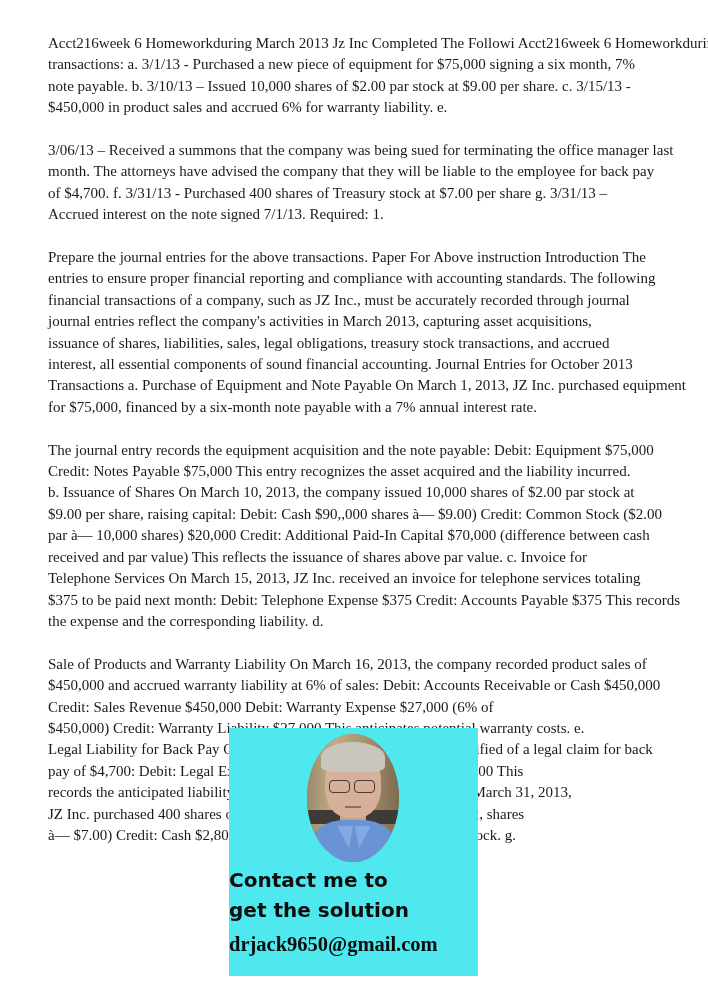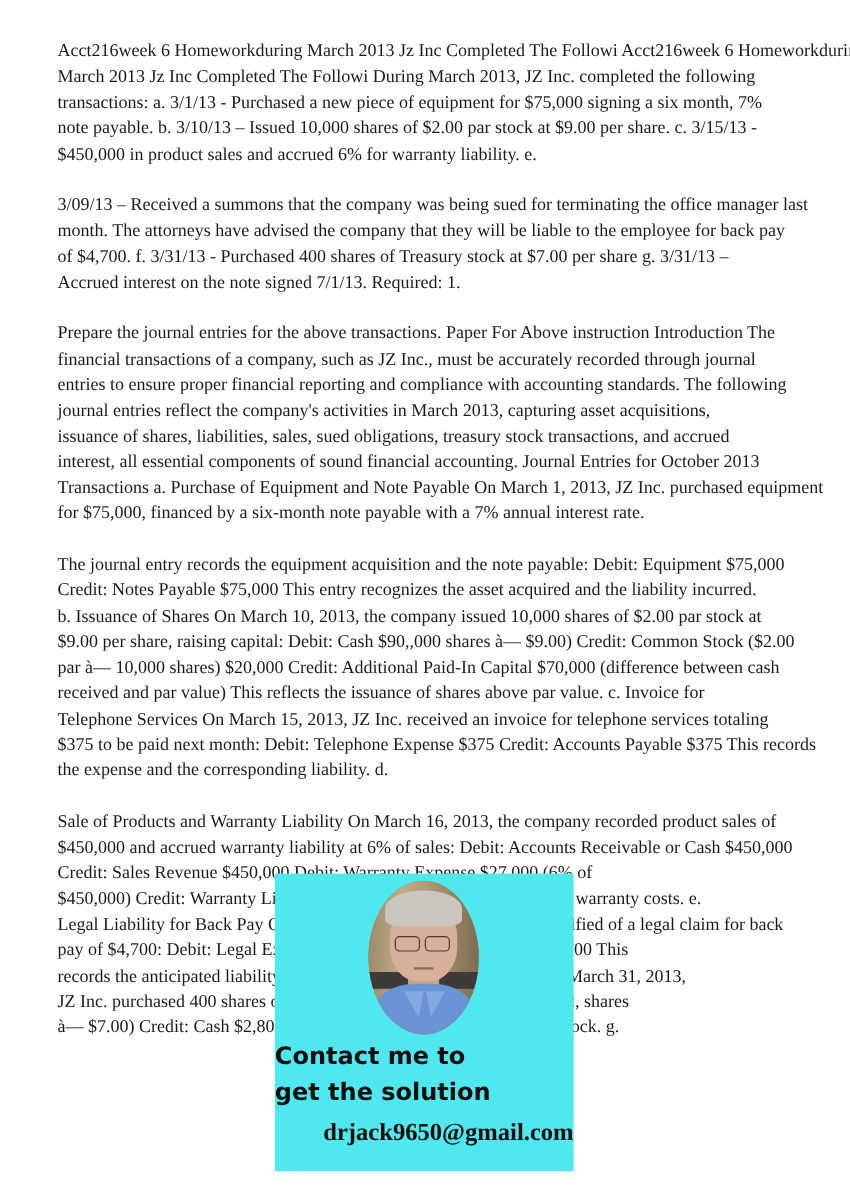--- a/index.html
+++ b/index.html
@@ -106,51 +106,50 @@
     font-weight: bold;
     font-size: 20px;
     line-height: 30px;
     color: #0d0d0d;
   }
   .promo-email {
     position: absolute;
     left: 0;
     top: 203px;
     width: 100%;
-    text-align: right;
+    text-align: left;
     font-family: "Liberation Serif", "DejaVu Serif", serif;
     font-weight: bold;
     font-size: 20.5px;
     line-height: 26px;
     color: #0d0d0d;
   }
 </style>
 </head>
 <body>
 
 <div class="page">
   <p class="para">
     <span class="line">Acct216week 6 Homeworkduring March 2013 Jz Inc Completed The Followi Acct216week 6 Homeworkduring</span>
-    <span class="line">March 2013 Jz Inc Completed The Followi During March 2013, JZ Inc. completed the following</span>
     <span class="line">transactions: a. 3/1/13 - Purchased a new piece of equipment for $75,000 signing a six month, 7%</span>
     <span class="line">note payable. b. 3/10/13 – Issued 10,000 shares of $2.00 par stock at $9.00 per share. c. 3/15/13 -</span>
     <span class="line">$450,000 in product sales and accrued 6% for warranty liability. e.</span>
   </p>
   <p class="para">
-    <span class="line">3/09/13 – Received a summons that the company was being sued for terminating the office manager last</span>
+    <span class="line">3/06/13 – Received a summons that the company was being sued for terminating the office manager last</span>
     <span class="line">month. The attorneys have advised the company that they will be liable to the employee for back pay</span>
     <span class="line">of $4,700. f. 3/31/13 - Purchased 400 shares of Treasury stock at $7.00 per share g. 3/31/13 –</span>
     <span class="line">Accrued interest on the note signed 7/1/13. Required: 1.</span>
   </p>
   <p class="para">
     <span class="line">Prepare the journal entries for the above transactions. Paper For Above instruction Introduction The</span>
+    <span class="line">entries to ensure proper financial reporting and compliance with accounting standards. The following</span>
     <span class="line">financial transactions of a company, such as JZ Inc., must be accurately recorded through journal</span>
-    <span class="line">entries to ensure proper financial reporting and compliance with accounting standards. The following</span>
     <span class="line">journal entries reflect the company's activities in March 2013, capturing asset acquisitions,</span>
-    <span class="line">issuance of shares, liabilities, sales, sued obligations, treasury stock transactions, and accrued</span>
+    <span class="line">issuance of shares, liabilities, sales, legal obligations, treasury stock transactions, and accrued</span>
     <span class="line">interest, all essential components of sound financial accounting. Journal Entries for October 2013</span>
     <span class="line">Transactions a. Purchase of Equipment and Note Payable On March 1, 2013, JZ Inc. purchased equipment</span>
     <span class="line">for $75,000, financed by a six-month note payable with a 7% annual interest rate.</span>
   </p>
   <p class="para">
     <span class="line">The journal entry records the equipment acquisition and the note payable: Debit: Equipment $75,000</span>
     <span class="line">Credit: Notes Payable $75,000 This entry recognizes the asset acquired and the liability incurred.</span>
     <span class="line">b. Issuance of Shares On March 10, 2013, the company issued 10,000 shares of $2.00 par stock at</span>
     <span class="line">$9.00 per share, raising capital: Debit: Cash $90,,000 shares à— $9.00) Credit: Common Stock ($2.00</span>
     <span class="line">par à— 10,000 shares) $20,000 Credit: Additional Paid-In Capital $70,000 (difference between cash</span>

